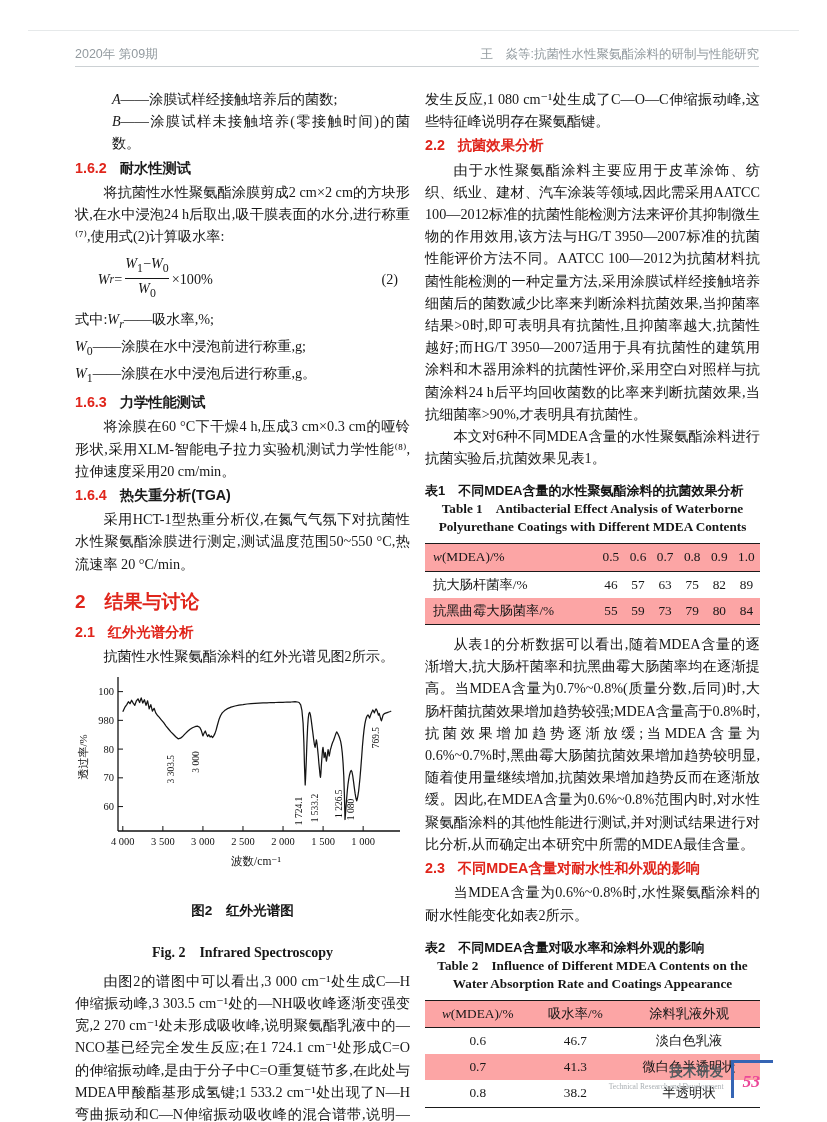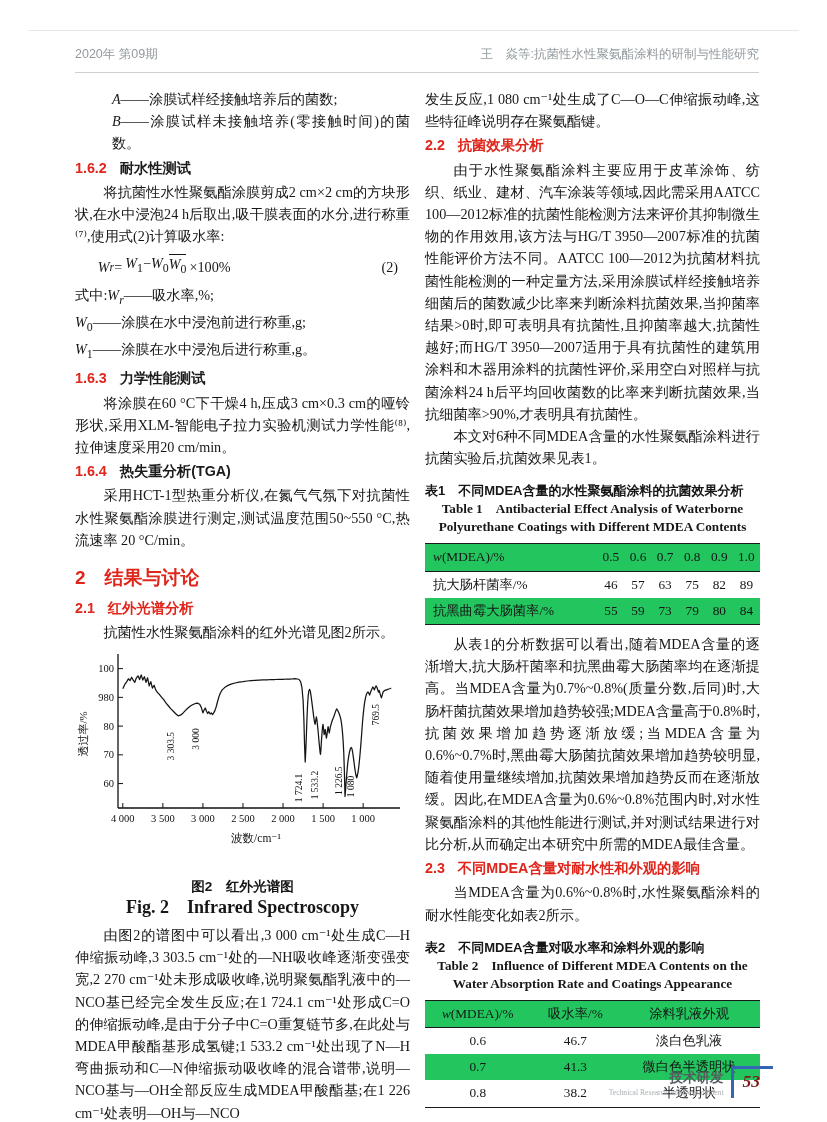--- a/index.html
+++ b/index.html
@@ -1,61 +1,61 @@
 <!DOCTYPE html>
 <html><head>
 <meta charset="utf-8">
 <style>
   html,body{margin:0;padding:0;}
   body{width:827px;height:1122px;position:relative;background:#ffffff;
        font-family:"Liberation Serif","DejaVu Serif",serif;color:#161616;}
   .frame-top{position:absolute;left:28px;right:28px;top:30px;border-top:1px solid #e6e9ea;}
   header{position:absolute;top:46px;left:75px;width:684px;display:flex;justify-content:space-between;
          font-family:"Liberation Sans","DejaVu Sans",sans-serif;font-size:12.5px;color:#929a9f;
-         padding-bottom:9px;border-bottom:1px solid #ccd1d4;}
+         padding-bottom:3px;border-bottom:1px solid #ccd1d4;}
   .columns{position:absolute;top:88px;left:75px;width:685px;display:flex;gap:15px;}
   .col{width:335px;font-size:14.2px;line-height:22.2px;text-align:justify;}
   .para{margin:0;text-indent:2em;}
   .defline{padding-left:2.6em;}
   .defline i{font-family:"Liberation Serif",serif;}
   .h3{font-family:"Liberation Sans","DejaVu Sans",sans-serif;font-weight:bold;font-size:14.3px;
       margin:2px 0 2px 0;text-align:left;}
   .h3 .num{color:#e0251b;margin-right:0.9em;}
   .h3 .ttl{color:#1b1b1b;}
   .h3.red .ttl{color:#e0251b;}
   .h1{font-family:"Liberation Sans","DejaVu Sans",sans-serif;font-weight:bold;font-size:19px;
       color:#e0251b;margin:16px 0 8px 0;text-align:left;}
   .h1 .num{margin-right:1em;}
   .formula{display:flex;align-items:center;margin:7px 8px 5px 1.6em;font-size:14.2px;}
   .formula i{font-family:"Liberation Serif",serif;}
-  .frac{display:inline-flex;flex-direction:row;text-align:center;margin:0 3px;line-height:19px;}
+  .frac{display:inline-flex;flex-direction:column;text-align:center;margin:0 3px;line-height:19px;}
   .frac .den{border-top:1.2px solid #161616;}
   .formula .tag{margin-left:auto;margin-right:4px;}
   .note-line{text-align:left;}
   .figure{margin-top:8px;text-align:center;}
   .fig-cap-cn{font-family:"Liberation Sans","DejaVu Sans",sans-serif;font-weight:bold;font-size:13.6px;margin-top:2px;}
-  .fig-cap-en{font-weight:bold;font-size:18px;line-height:18px;}
+  .fig-cap-en{font-weight:bold;font-size:14px;line-height:18px;margin-top:22px;}
   svg text{font-family:"Liberation Serif","DejaVu Serif",serif;fill:#111;}
   .tbl-cap-cn{font-family:"Liberation Sans","DejaVu Sans",sans-serif;font-weight:bold;font-size:13px;
               margin-top:12px;line-height:19px;}
   .tbl-cap-en{font-weight:bold;font-size:13.2px;text-align:center;line-height:18px;}
   table{width:100%;border-collapse:collapse;margin-top:7px;font-size:13.3px;
         border-top:1.6px solid #1a1a1a;border-bottom:1.6px solid #1a1a1a;}
   td{padding:2px 2px;text-align:center;}
   tr.hdr{border-bottom:1.2px solid #1a1a1a;}
-  tr.pink{background:#22c55e;}
+  tr.pink{background:#fca5a5;}
   .t1 td:first-child{text-align:left;padding-left:8px;}
   .t2 td:first-child{padding-left:0;}
   .spacer8{height:8px;}
   footer{position:absolute;right:54px;bottom:24px;display:flex;align-items:flex-start;}
   .f-labels{text-align:right;margin-right:7px;padding-top:3px;}
   .f-cn{font-family:"Liberation Sans","DejaVu Sans",sans-serif;font-weight:bold;font-size:13.5px;color:#565d61;}
   .f-en{font-family:Liberation Serif, serif;font-size:7.6px;color:#a9afb3;margin-top:1px;}
-  .f-page{border-top:3px solid #3565b4;border-left:3px solid #3565b4;padding:2px 13px 6px 9px;
-          color:#7f1d1d;font-style:italic;font-weight:bold;font-size:17.5px;}
+  .f-page{border-top:3px solid #3565b4;border-left:3px solid #3565b4;padding:8px 13px 6px 9px;
+          color:#ec4899;font-style:italic;font-weight:bold;font-size:17.5px;}
 </style>
 </head>
 <body>
 
 <div class="frame-top"></div>
 
 <header>
   <span>2020年 第09期</span>
   <span>王　焱等:抗菌性水性聚氨酯涂料的研制与性能研究</span>
 </header>

